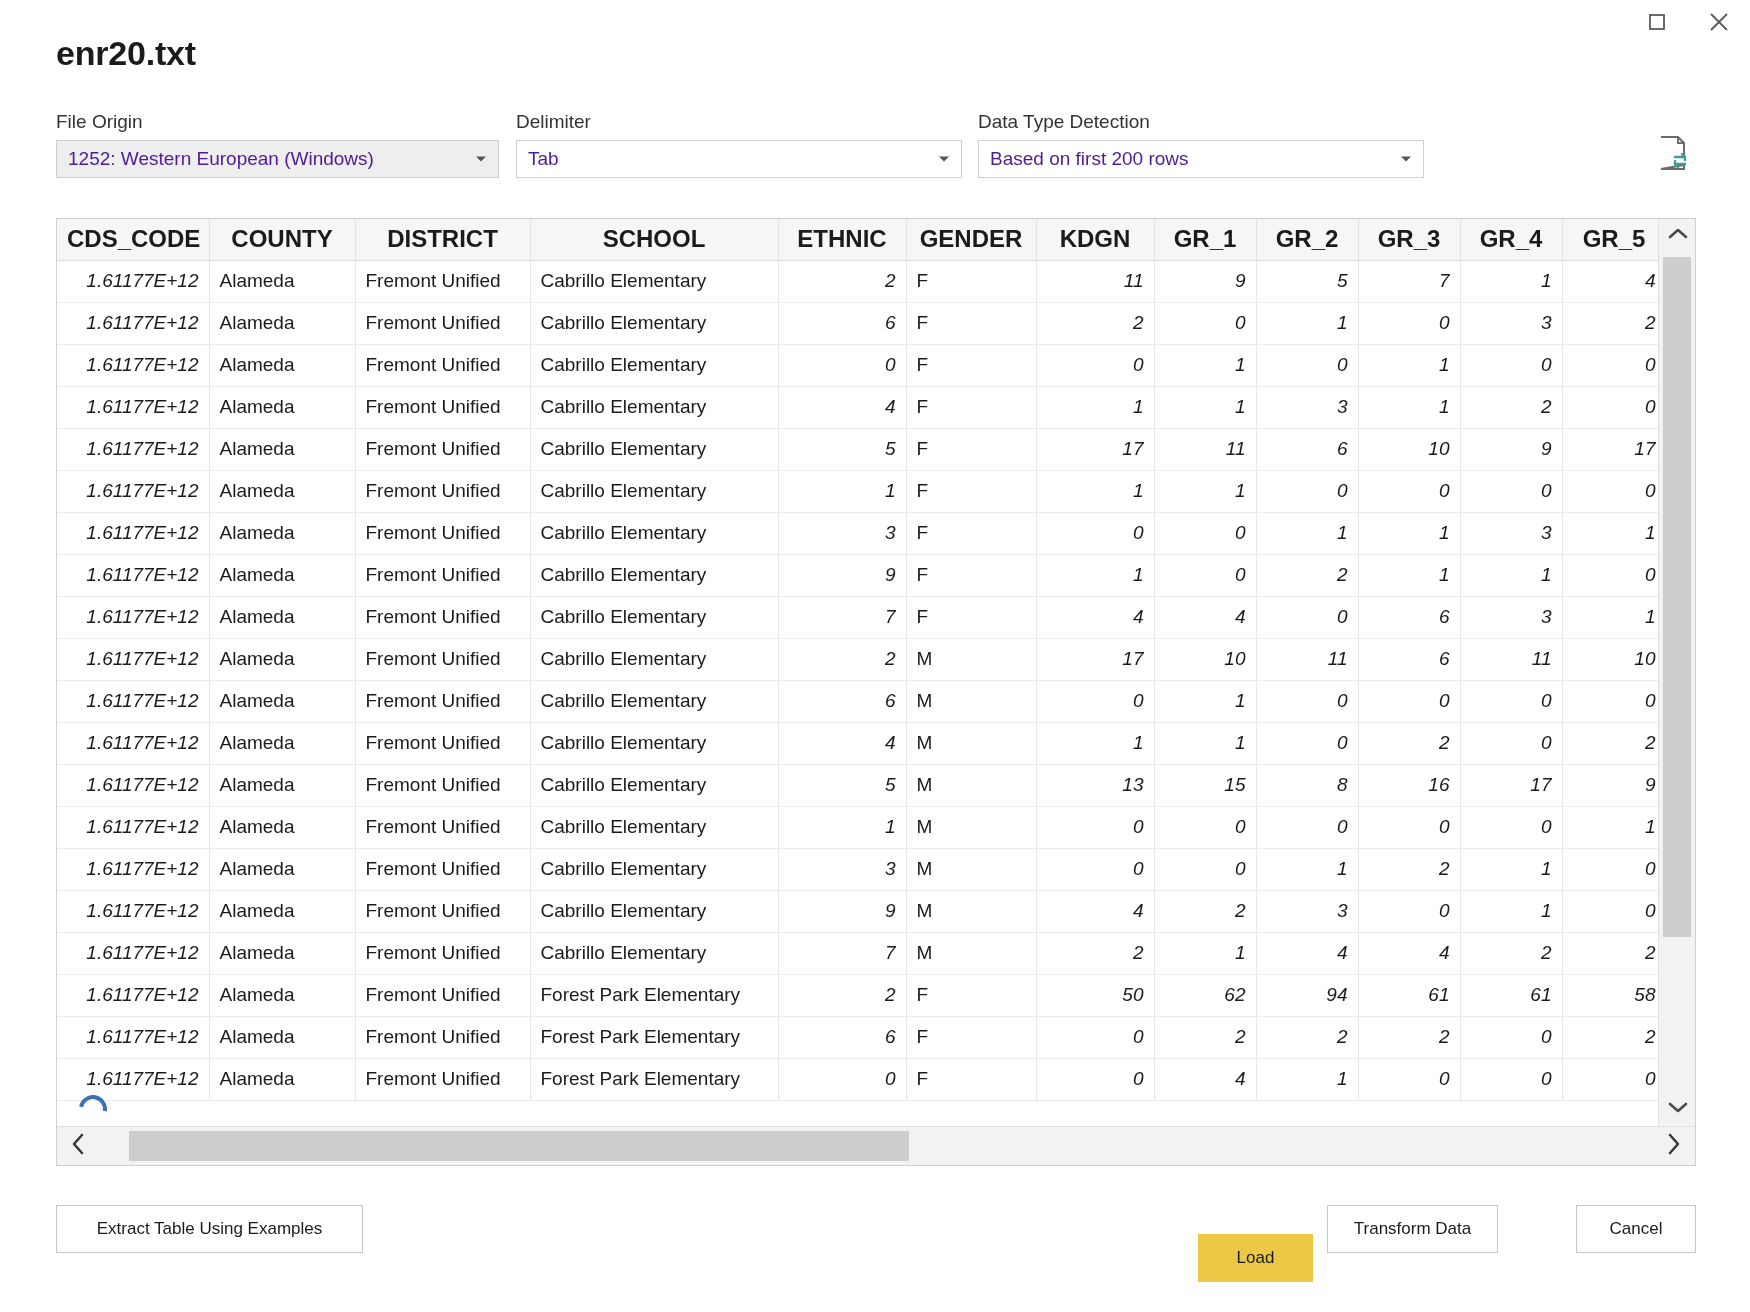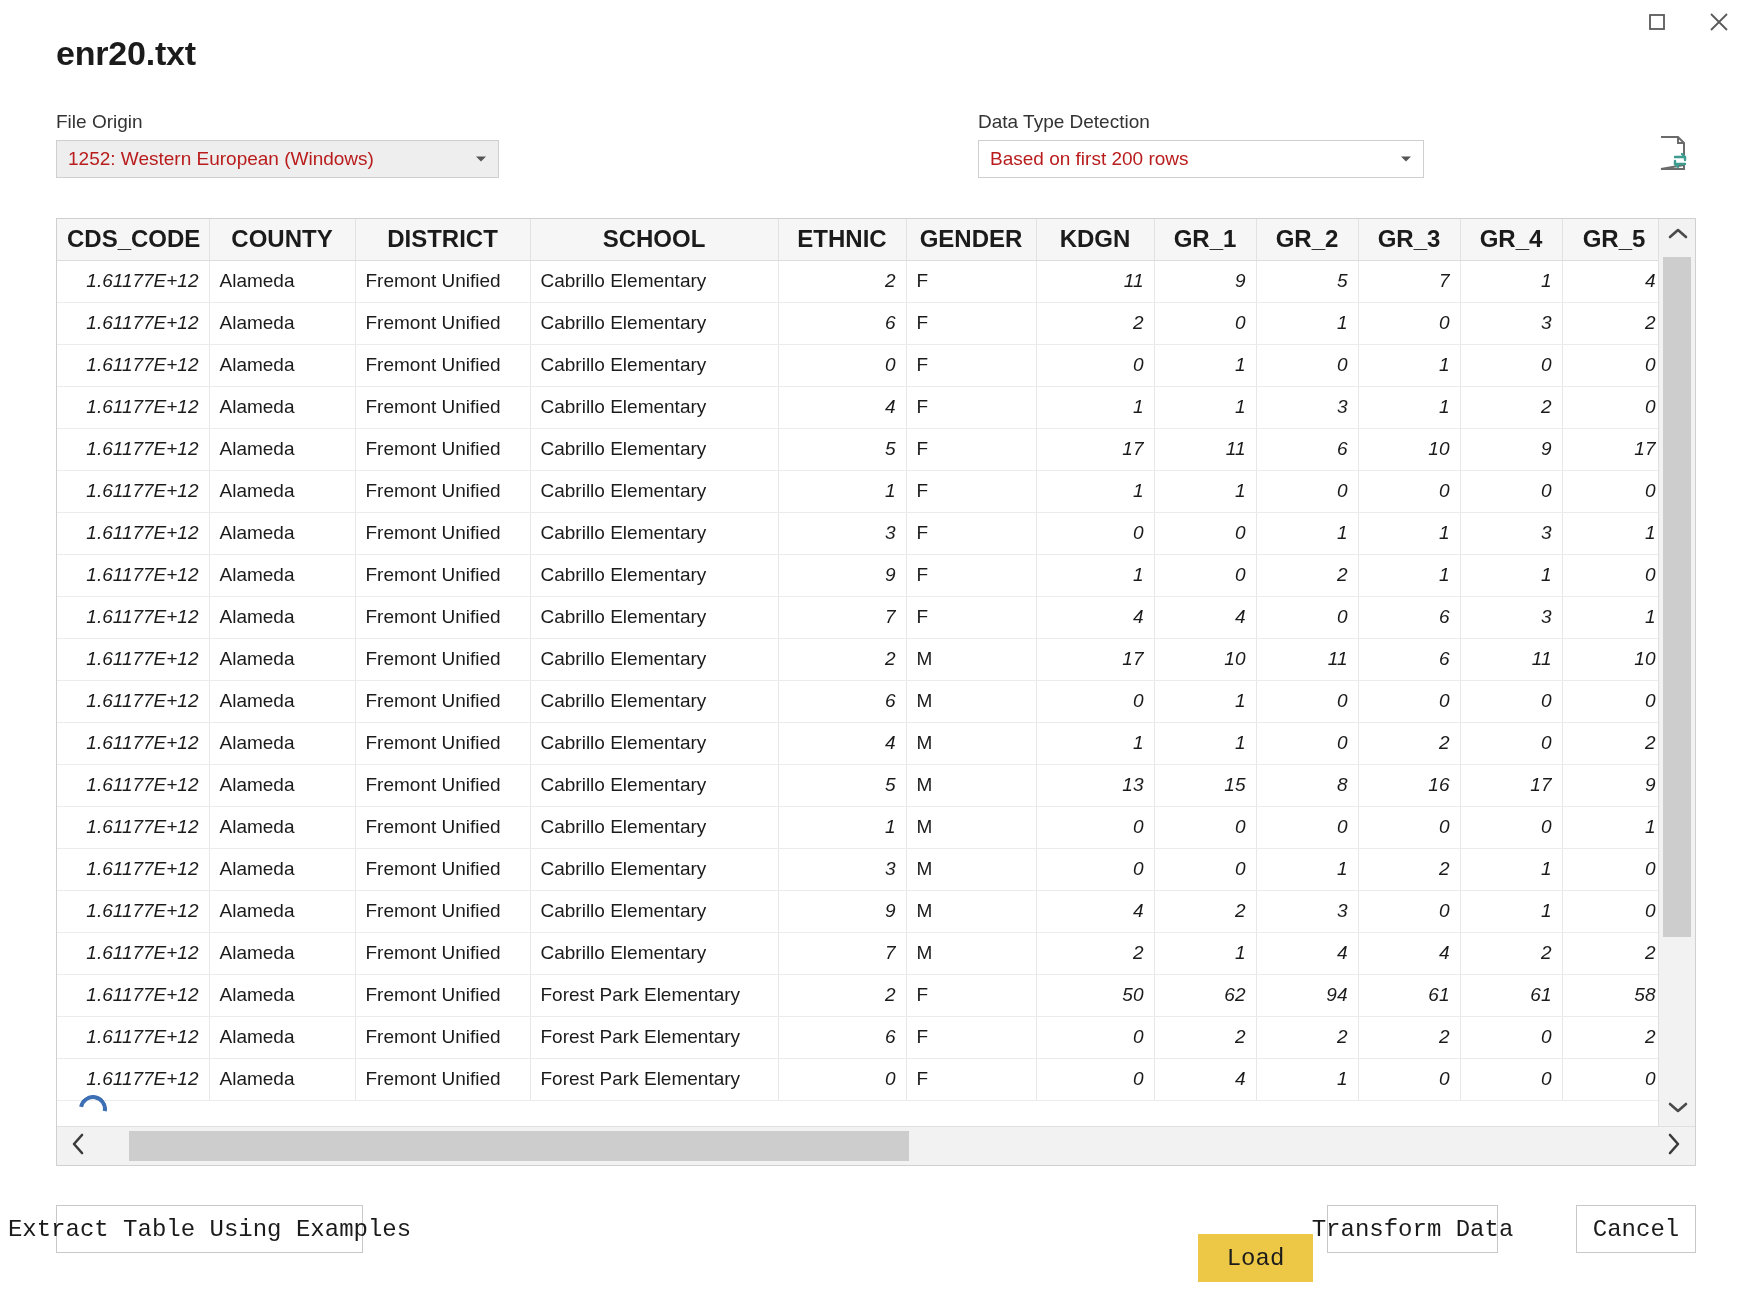--- a/index.html
+++ b/index.html
@@ -64,21 +64,21 @@
   }
   .combo {
     position: relative;
     height: 38px;
     background: #eeeeee;
     border: 1px solid #cfcfcf;
     display: flex;
     align-items: center;
     padding-left: 11px;
     font-size: 19px;
-    color: #b91c1c;
+    color: #4c1d95;
     cursor: pointer;
     user-select: none;
   }
   .combo.white { background: #ffffff; }
   .combo .caret {
     position: absolute;
     right: 12px; top: 50%;
     transform: translateY(-50%);
     width: 0; height: 0;
     border-left: 5px solid transparent;
@@ -241,22 +241,22 @@
     left: 56px; top: 1205px;
     width: 1640px;
     height: 48px;
   }
   .btn {
     position: absolute;
     top: 0;
     height: 48px;
     border: 1px solid #c8c8c8;
     background: #ffffff;
-    font-size: 24px;
-    font-family: Liberation Mono, monospace;
+    font-size: 17px;
+    font-family: Liberation Sans, sans-serif;
     color: #1b1b1b;
     display: flex;
     align-items: center;
     justify-content: center;
     cursor: pointer;
     padding: 0 18px;
     white-space: nowrap;
   }
   #btn-extract { left: 0; width: 307px; }
   #btn-load {
@@ -295,20 +295,27 @@
   <div class="options">
 
     <div class="field" id="fld-origin">
       <span class="field-label">File Origin</span>
       <div class="combo">
         <span>1252: Western European (Windows)</span>
         <span class="caret"></span>
       </div>
     </div>
 
+    <div class="field" id="fld-delim">
+      <span class="field-label">Delimiter</span>
+      <div class="combo white">
+        <span>Tab</span>
+        <span class="caret"></span>
+      </div>
+    </div>
 
     <div class="field" id="fld-detect">
       <span class="field-label">Data Type Detection</span>
       <div class="combo white">
         <span>Based on first 200 rows</span>
         <span class="caret"></span>
       </div>
     </div>
 
     <div class="refresh-icon-wrap">

